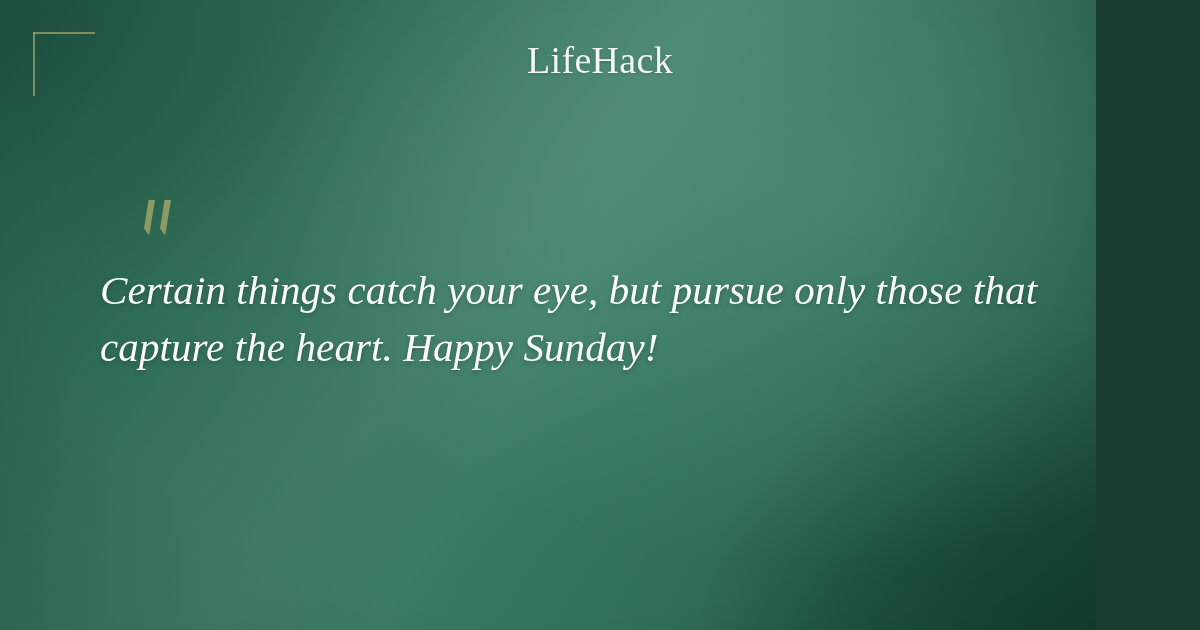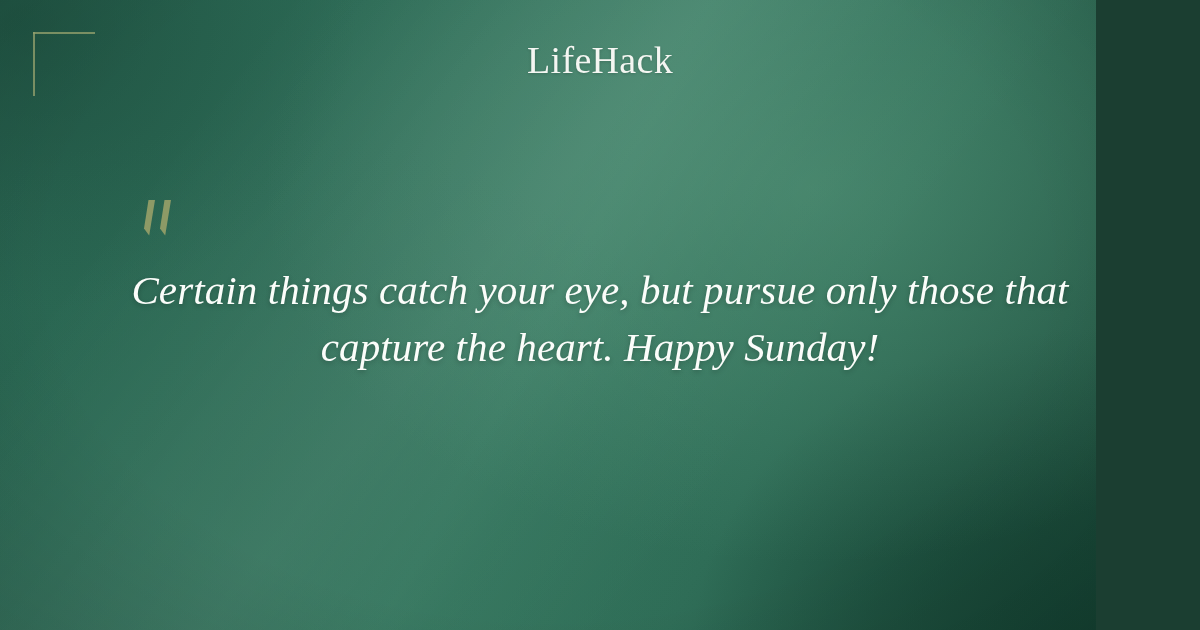--- a/index.html
+++ b/index.html
@@ -85,21 +85,20 @@
     width: 46px;
     height: 48px;
   }
 
   
   #quote-text {
     position: absolute;
     left: 100px;
     top: 262px;
     width: 1000px;
-    text-align: center;
     color: #fbfdfa;
     font-style: italic;
     font-size: 41px;
     line-height: 57px;
     letter-spacing: 0.1px;
     text-shadow: 0 2px 5px rgba(0,0,0,0.22);
   }
   #quote-text .line { display: block; white-space: nowrap; }
 </style>
 </head>

